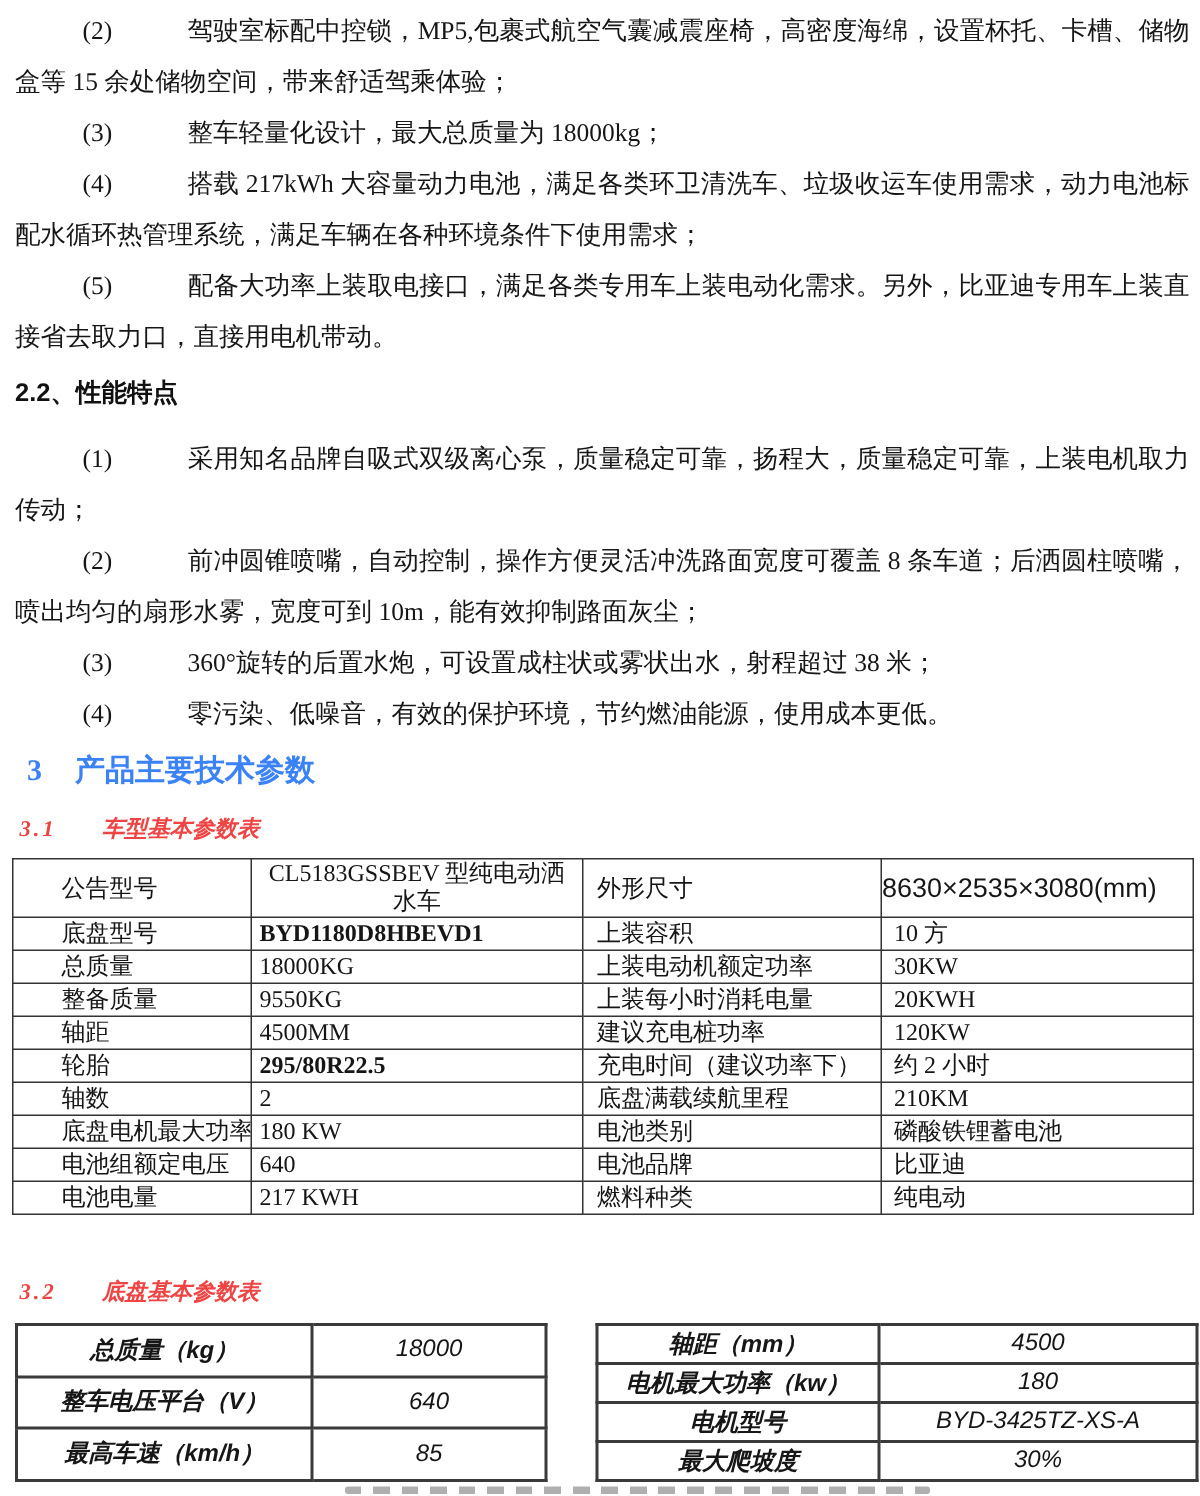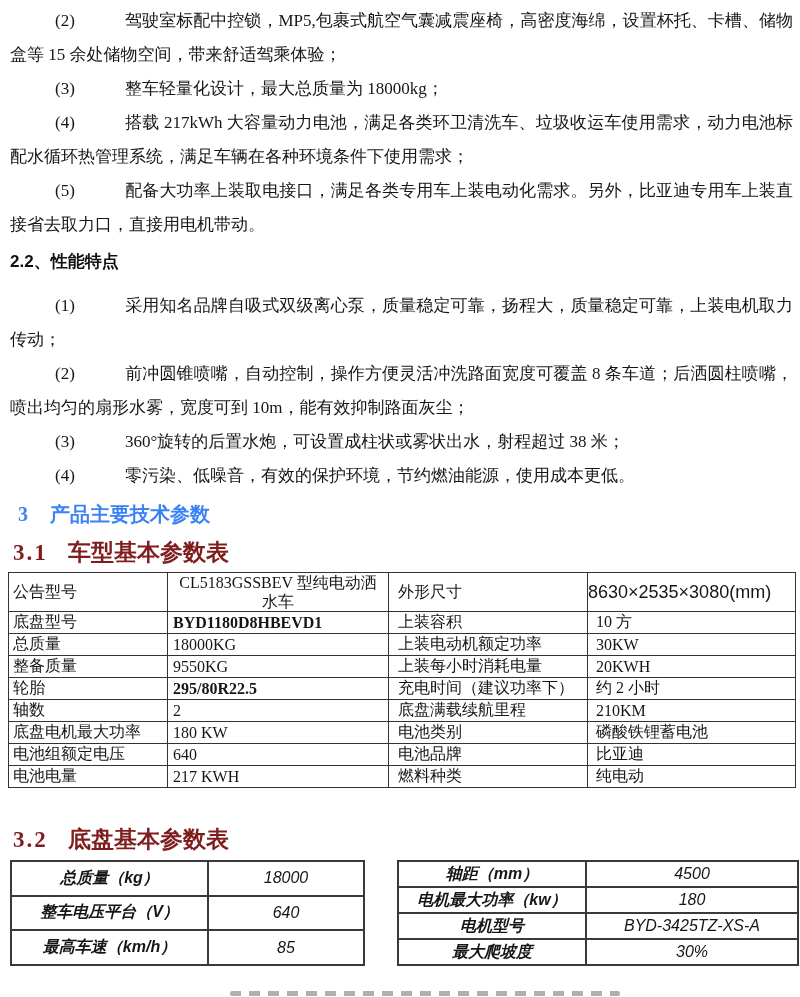--- a/index.html
+++ b/index.html
@@ -42,44 +42,45 @@
     font-weight: bold;
     font-size: 20px;
     line-height: 28px;
     color: #3b82f6;
   }
   .h-main .hnum { display: inline-block; width: 32px; }
   .h-minor {
     margin: 13px 0 0 3px;
     font-family: "Liberation Serif", "DejaVu Serif", serif;
     font-weight: bold;
-    font-size: 23px;
+    font-size: 15px;
     line-height: 24px;
-    color: #7f1d1d;
+    color: #ef4444;
+    font-style: italic;
   }
   .h-minor .hnum { display: inline-block; width: 55px; letter-spacing: 2px; }
   .h-32 { margin-top: 40px; }
   
   .t1 {
     border-collapse: collapse;
     table-layout: fixed;
     width: 787px;
     margin: 7px 0 0 -2px;
     font-size: 16px;
   }
   .t1 td {
     border: 1px solid #333333;
     padding: 0;
     vertical-align: middle;
     overflow: hidden;
     white-space: nowrap;
   }
   .t1 tr { height: 21px; }
   .t1 tr.first { height: 38px; }
-  .t1 td.lab1 { padding-left: 4px; }
+  .t1 td.lab1 { padding-left: 32px; }
   .t1 td.val2 { padding-left: 5px; }
   .t1 td.lab3 { padding-left: 9px; }
   .t1 td.val4 { padding-left: 8px; }
   .t1 td.model-cell {
     text-align: center;
     padding: 0 4px;
     line-height: 19px;
     white-space: normal;
   }
   .t1 td.dim-cell {
@@ -174,20 +175,26 @@
         <td class="lab3">上装电动机额定功率</td>
         <td class="val4">30KW</td>
       </tr>
       <tr>
         <td class="lab1">整备质量</td>
         <td class="val2">9550KG</td>
         <td class="lab3">上装每小时消耗电量</td>
         <td class="val4">20KWH</td>
       </tr>
       <tr>
+        <td class="lab1">轴距</td>
+        <td class="val2">4500MM</td>
+        <td class="lab3">建议充电桩功率</td>
+        <td class="val4">120KW</td>
+      </tr>
+      <tr>
         <td class="lab1">轮胎</td>
         <td class="val2 bold">295/80R22.5</td>
         <td class="lab3">充电时间（建议功率下）</td>
         <td class="val4">约 2 小时</td>
       </tr>
       <tr>
         <td class="lab1">轴数</td>
         <td class="val2">2</td>
         <td class="lab3">底盘满载续航里程</td>
         <td class="val4">210KM</td>

